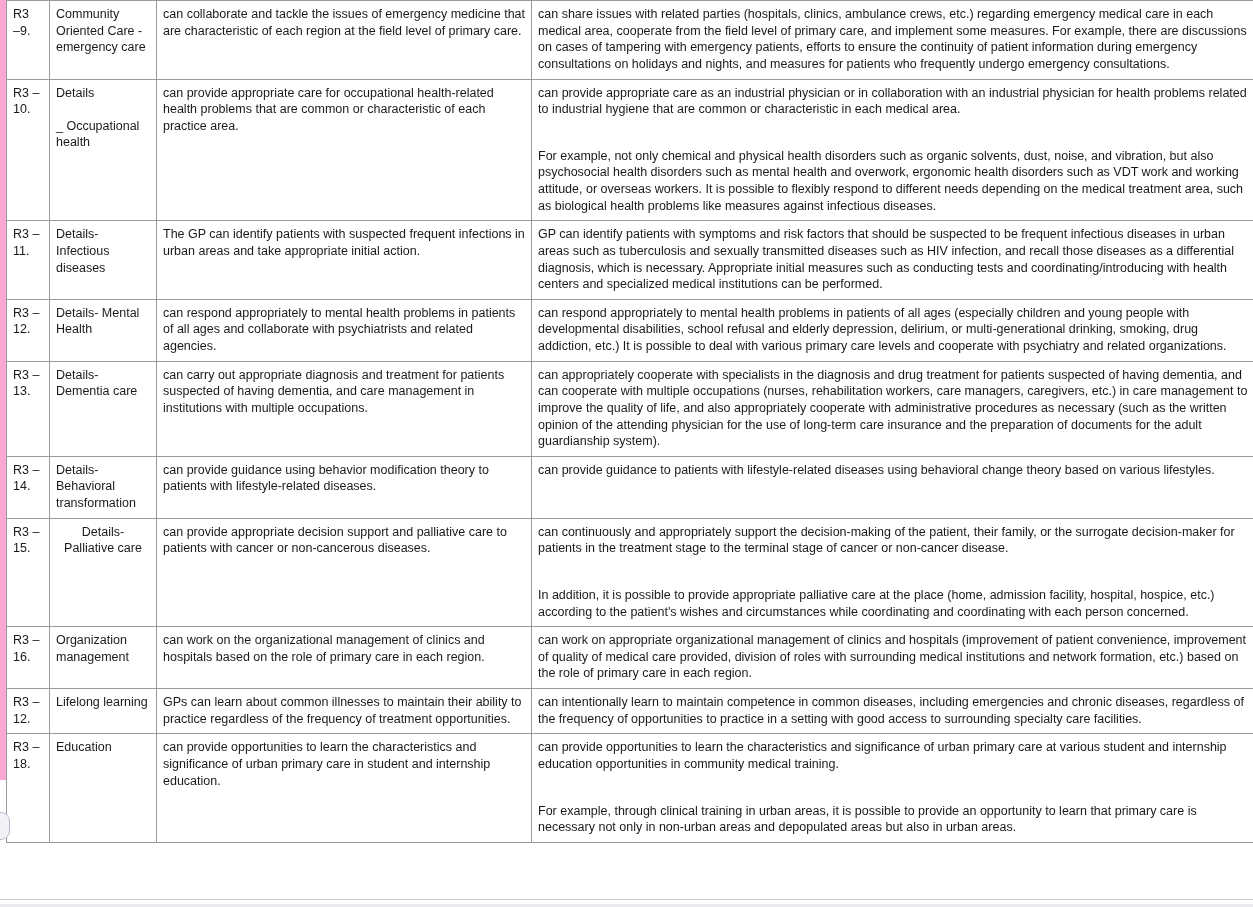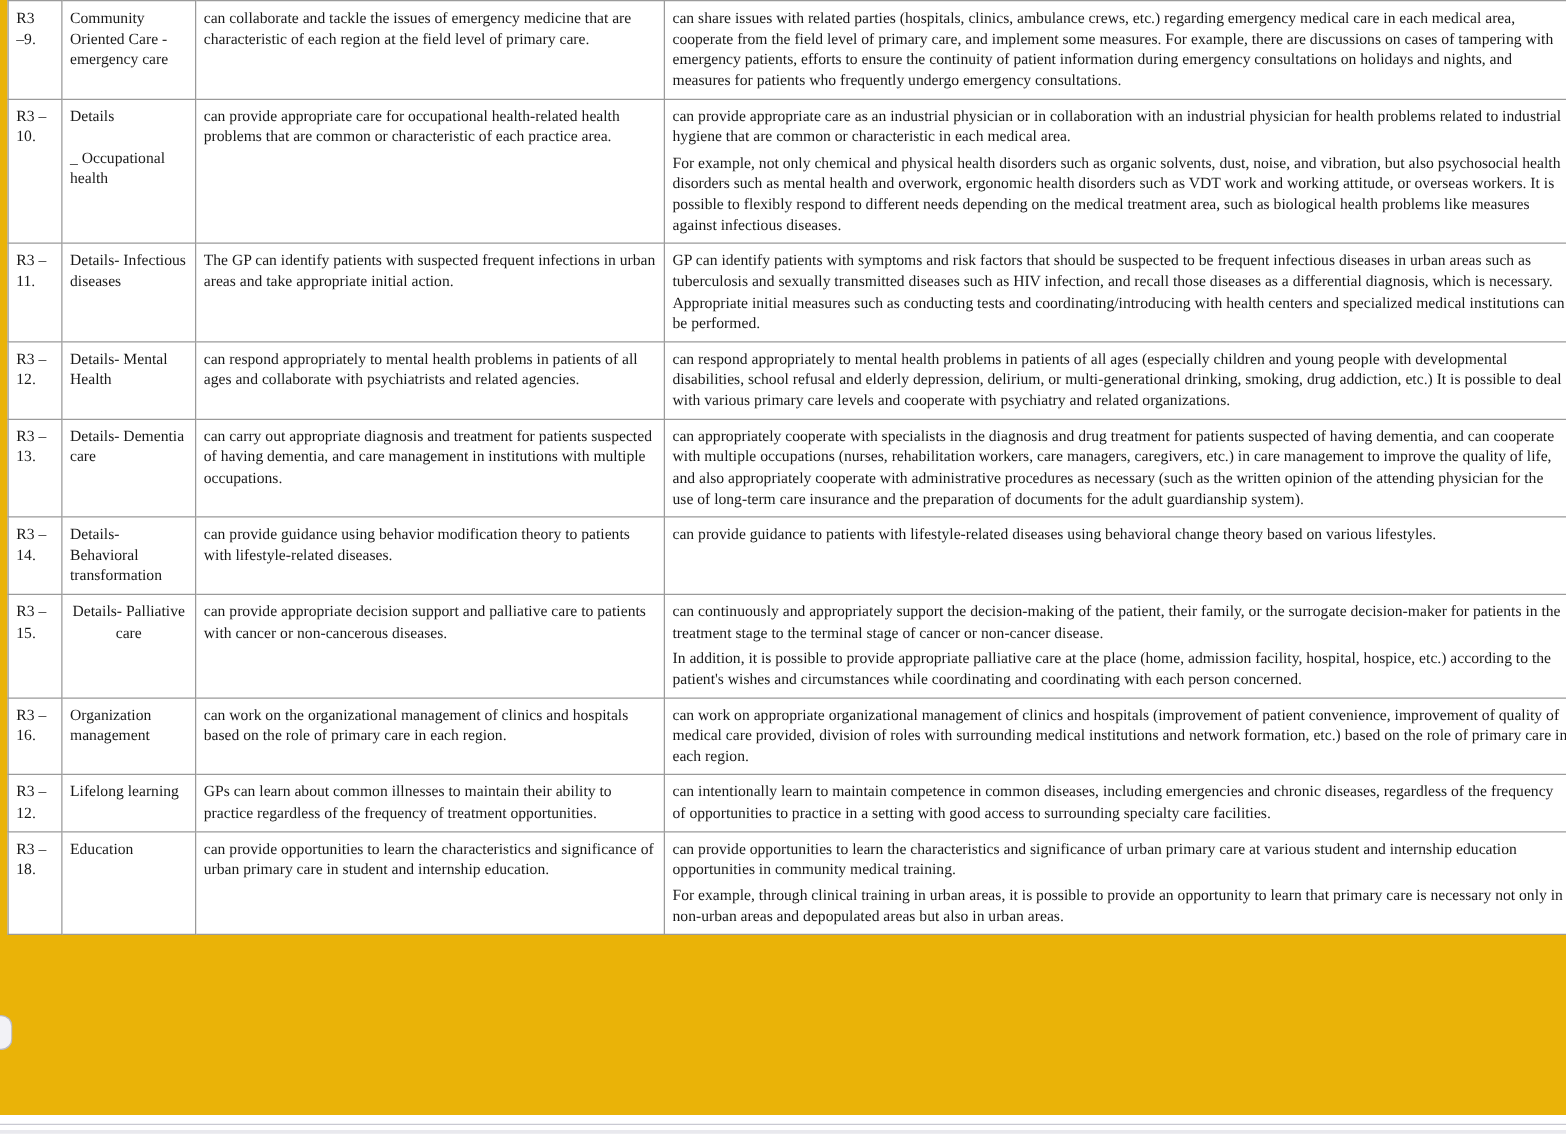--- a/index.html
+++ b/index.html
@@ -11,24 +11,23 @@
     width: 1253px;
     height: 907px;
     font-family: "Liberation Sans", sans-serif;
     color: #1a1a1a;
     overflow: hidden;
     position: relative;
   }
   .page {
     position: relative;
     width: 1253px;
-    height: 892px;
+    height: 780px;
     box-sizing: border-box;
-    background: #eab308;
-    font-family: Liberation Serif, serif;
+    background: #f9a8d4;
   }
   table.matrix {
     border-collapse: collapse;
     table-layout: fixed;
     width: 1248px;
     margin-left: 6px;
     margin-top: 0px;
     background: #ffffff;
   }
   table.matrix td {
@@ -55,21 +54,21 @@
     width: 362px;
     margin-left: 48px;
   }
   td.c-long {
     width: 716px;
   }
   .para {
     margin: 0;
   }
   .para + .para {
-    margin-top: 4px;
+    margin-top: 30px;
   }
   .scroll-nub {
     position: absolute;
     left: -4px;
     top: 812px;
     width: 14px;
     height: 28px;
     border: 1px solid #b9b9c6;
     border-left: none;
     border-radius: 0 9px 9px 0;

